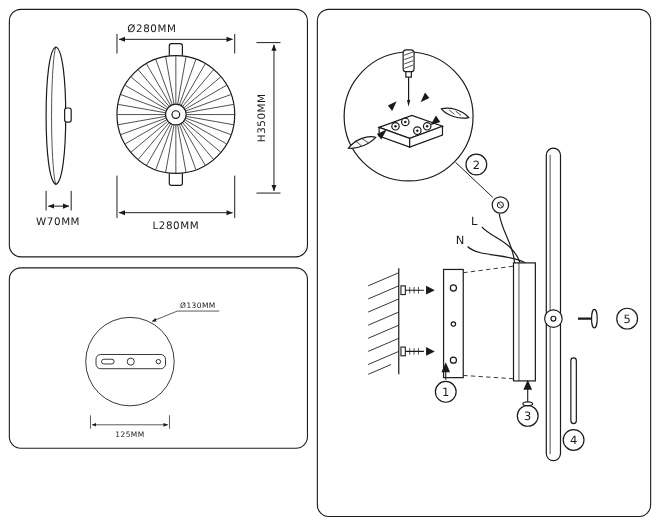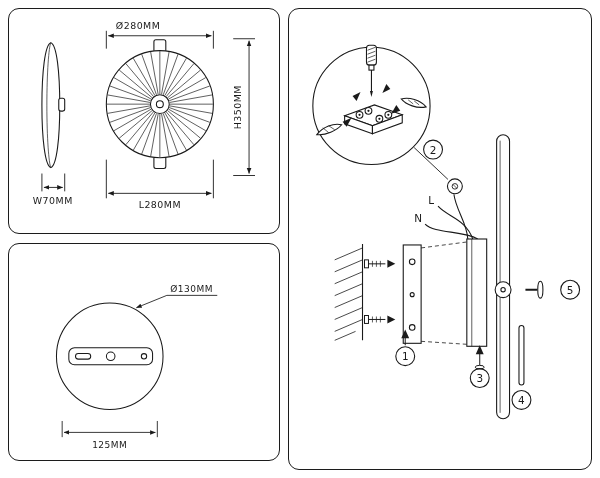--- a/index.html
+++ b/index.html
@@ -6,21 +6,21 @@
   html,body { background:#ffffff; }
   body {
     width:600px; height:478px; position:relative;
     font-family:"DejaVu Sans", sans-serif;
   }
   .panel {
     position:absolute; background:#ffffff;
     border:1.6px solid #1c1c1c; border-radius:11px; overflow:hidden;
   }
   #p-dim     { left:8px;   top:8px;   width:272px; height:226px; }
-  #p-base    { left:8px;   top:243px; width:272px; height:218px; }
+  #p-base    { left:8px;   top:243px; width:272px; height:165px; }
   #p-install { left:288px; top:8px;   width:304px; height:462px; }
   .panel svg { position:absolute; left:0; top:0; width:100%; height:100%; }
   svg text { font-family:"DejaVu Sans", sans-serif; fill:#1a1a1a; }
   .dim-label  { font-size:9.5px;  letter-spacing:0.5px; }
   .badge-num  { font-size:10.5px; }
   .wire-label { font-size:10.5px; }
   .ln  { stroke:#1a1a1a; fill:none; }
   .fil { fill:#1a1a1a; stroke:none; }
 </style>
 </head>

